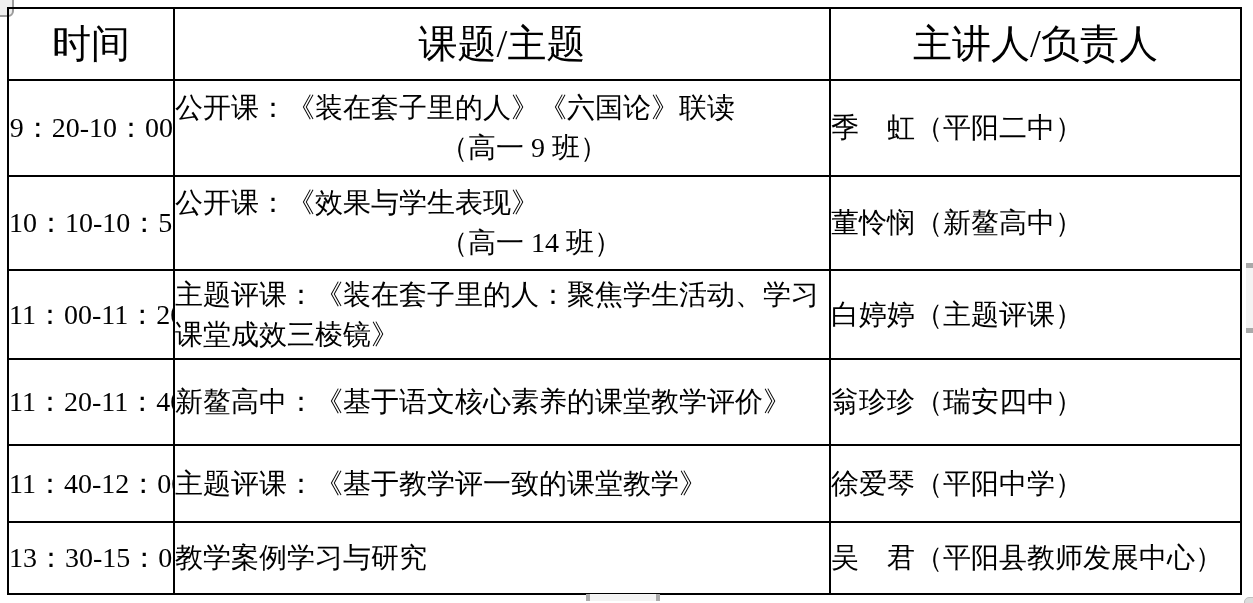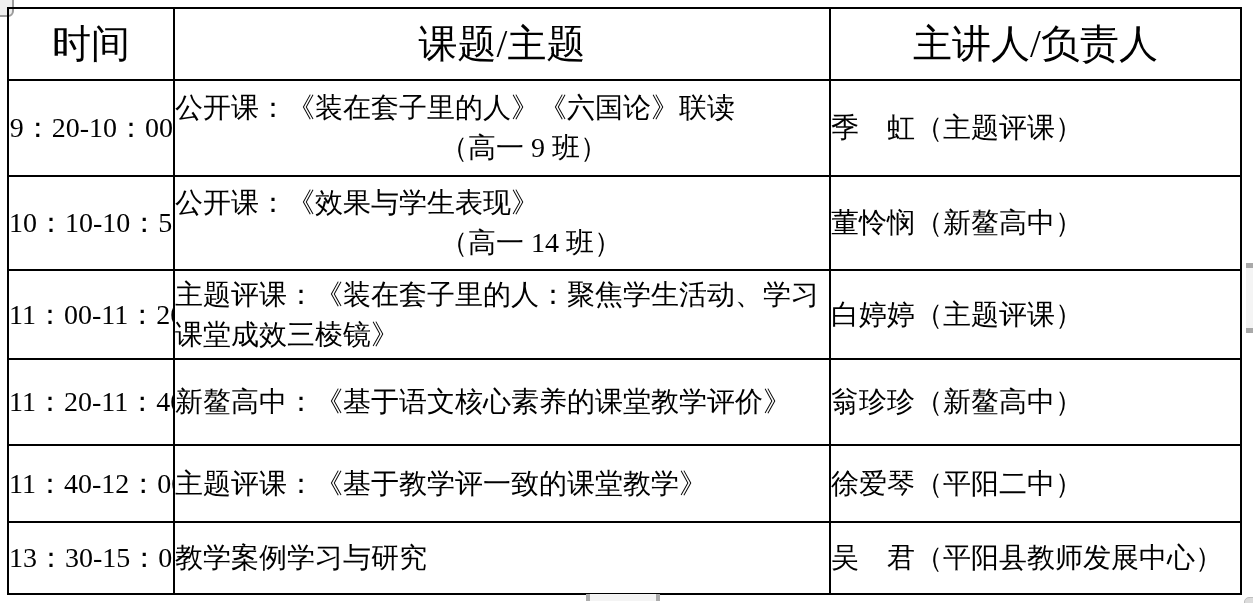--- a/index.html
+++ b/index.html
@@ -70,21 +70,21 @@
       <th>课题/主题</th>
       <th>主讲人/负责人</th>
     </tr>
 
     <tr style="height:96px">
       <td class="c-time">9：20-10：00</td>
       <td class="c-topic">
         <div class="line">公开课：《装在套子里的人》《六国论》联读</div>
         <div class="line line-center">（高一 9 班）</div>
       </td>
-      <td class="c-speaker">季　虹（主题评课）</td>
+      <td class="c-speaker">季　虹（平阳二中）</td>
     </tr>
 
     <tr style="height:94px">
       <td class="c-time">10：10-10：50</td>
       <td class="c-topic">
         <div class="line">公开课：《效果与学生表现》</div>
         <div class="line line-center">（高一 14 班）</div>
       </td>
       <td class="c-speaker">董怜悯（新鳌高中）</td>
     </tr>
@@ -96,29 +96,29 @@
         <div class="line">课堂成效三棱镜》</div>
       </td>
       <td class="c-speaker">白婷婷（主题评课）</td>
     </tr>
 
     <tr style="height:86px">
       <td class="c-time">11：20-11：40</td>
       <td class="c-topic">
         <div class="line">新鳌高中：《基于语文核心素养的课堂教学评价》</div>
       </td>
-      <td class="c-speaker">翁珍珍（新鳌高中）</td>
+      <td class="c-speaker">翁珍珍（瑞安四中）</td>
     </tr>
 
     <tr style="height:77px">
       <td class="c-time">11：40-12：00</td>
       <td class="c-topic">
         <div class="line">主题评课：《基于教学评一致的课堂教学》</div>
       </td>
-      <td class="c-speaker">徐爱琴（平阳二中）</td>
+      <td class="c-speaker">徐爱琴（平阳中学）</td>
     </tr>
 
     <tr style="height:72px">
       <td class="c-time">13：30-15：00</td>
       <td class="c-topic">
         <div class="line">教学案例学习与研究</div>
       </td>
       <td class="c-speaker">吴　君（平阳县教师发展中心）</td>
     </tr>
   </tbody>

